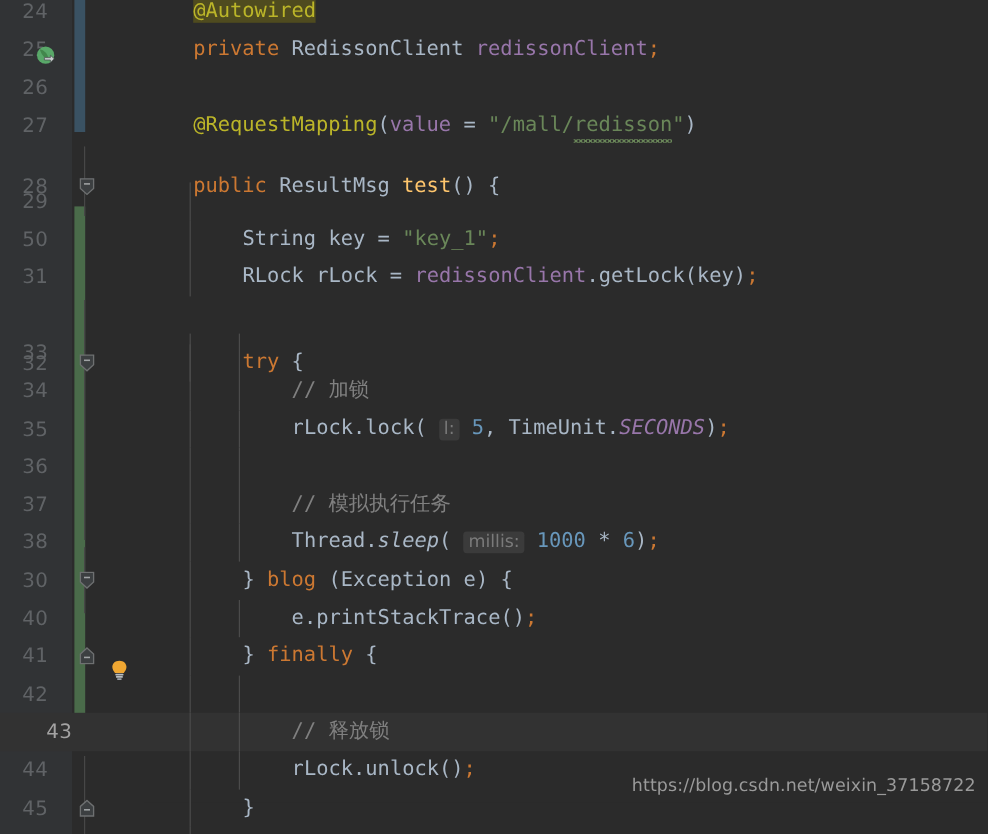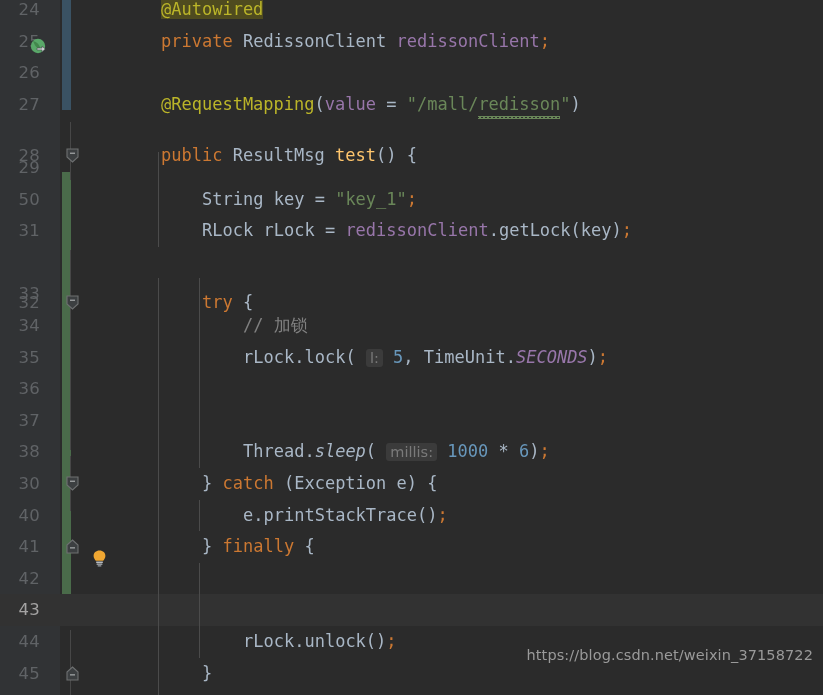--- a/index.html
+++ b/index.html
@@ -41,20 +41,21 @@
     top: 0;
     width: 40px;
     text-align: right;
     color: #606366;
     font-size: 16.5px;
     font-family: "DejaVu Sans", "Liberation Sans", sans-serif;
     letter-spacing: .2px;
   }
   .line.current .gutter-num {
     color: #a4a3a3;
+    margin-left: 20px;
   }
 
   
   .changebar {
     position: absolute;
     left: 62px;
     width: 9px;
   }
   .changebar.blue  { background: #3a5263; }
   .changebar.green { background: #4a6b4a; }
@@ -201,33 +202,33 @@
       <div class="line" style="top: 183.6px; position: absolute; left: 0px; right: 0px;"><div class="gutter-num">50</div><div class="indent" style="left: 158px;"></div><div class="code" style="left: 202px;"><span class="type">String</span> <span class="ident">key</span> <span class="punc">=</span> <span class="str">"key_1"</span><span class="semi">;</span></div></div>
       <div class="line" style="top: 215.2px; position: absolute; left: 0px; right: 0px;"><div class="gutter-num">31</div><div class="indent" style="left: 158px;"></div><div class="code" style="left: 202px;"><span class="type">RLock</span> <span class="ident">rLock</span> <span class="punc">=</span> <span class="field">redissonClient</span><span class="punc">.</span><span class="method">getLock</span><span class="punc">(</span><span class="ident">key</span><span class="punc">)</span><span class="semi">;</span></div></div>
       <div class="line" style="top: 246.8px; position: absolute; left: 0px; right: 0px; margin-top: 40px;"><div class="gutter-num">32</div><div class="fold"><svg width="15" height="15" viewBox="0 0 15 15">
             <path d="M2 1 h11 v8 l-5.5 5 -5.5 -5 z" fill="#3c3f41" stroke="#6e7071" stroke-width="1.1"></path>
             <rect x="5" y="4.6" width="5" height="1.3" fill="#a0a3a5"></rect>
           </svg></div><div class="indent" style="left: 158px;"></div><div class="code" style="left: 202px;"><span class="kw">try</span> <span class="punc">{</span></div></div>
       <div class="line" style="top: 278.4px; position: absolute; left: 0px; right: 0px;"><div class="gutter-num">33</div><div class="indent" style="left: 158px;"></div><div class="indent" style="left: 199px;"></div><div class="code" style="left: 120px;"></div></div>
       <div class="line" style="top: 310px; position: absolute; left: 0px; right: 0px;"><div class="gutter-num">34</div><div class="indent" style="left: 158px;"></div><div class="indent" style="left: 199px;"></div><div class="code" style="left: 243px;"><span class="comment">// <span class="cjk">加锁</span></span></div></div>
       <div class="line" style="top: 341.6px; position: absolute; left: 0px; right: 0px;"><div class="gutter-num">35</div><div class="indent" style="left: 158px;"></div><div class="indent" style="left: 199px;"></div><div class="code" style="left: 243px;"><span class="ident">rLock</span><span class="punc">.</span><span class="method">lock</span><span class="punc">(</span> <span class="hint">l:</span> <span class="num">5</span><span class="punc">,</span> <span class="type">TimeUnit</span><span class="punc">.</span><span class="stat">SECONDS</span><span class="punc">)</span><span class="semi">;</span></div></div>
       <div class="line" style="top: 373.2px; position: absolute; left: 0px; right: 0px;"><div class="gutter-num">36</div><div class="indent" style="left: 158px;"></div><div class="indent" style="left: 199px;"></div><div class="code" style="left: 120px;"></div></div>
-      <div class="line" style="top: 404.8px; position: absolute; left: 0px; right: 4px; padding-left: 48px;"><div class="gutter-num">37</div><div class="indent" style="left: 158px;"></div><div class="indent" style="left: 199px;"></div></div>
+      <div class="line" style="top: 404.8px; position: absolute; left: 0px; right: 4px; padding-left: 48px;"><div class="gutter-num">37</div><div class="indent" style="left: 158px;"></div><div class="indent" style="left: 199px;"></div><div class="code" style="left: 243px;"><span class="comment">// <span class="cjk">模拟执行任务</span></span></div></div>
       <div class="line" style="top: 436.4px; position: absolute; left: 0px; right: 0px;"><div class="gutter-num">38</div><div class="indent" style="left: 158px;"></div><div class="indent" style="left: 199px;"></div><div class="code" style="left: 243px;"><span class="type">Thread</span><span class="punc">.</span><span class="statmeth">sleep</span><span class="punc">(</span> <span class="hint">millis:</span> <span class="num">1000</span> <span class="punc">*</span> <span class="num">6</span><span class="punc">)</span><span class="semi">;</span></div></div>
       <div class="line" style="top: 468px; position: absolute; left: 0px; right: 0px;"><div class="gutter-num">30</div><div class="fold"><svg width="15" height="15" viewBox="0 0 15 15">
             <path d="M2 1 h11 v8 l-5.5 5 -5.5 -5 z" fill="#3c3f41" stroke="#6e7071" stroke-width="1.1"></path>
             <rect x="5" y="4.6" width="5" height="1.3" fill="#a0a3a5"></rect>
-          </svg></div><div class="indent" style="left: 158px;"></div><div class="code" style="left: 202px;"><span class="punc">}</span> <span class="kw">catch</span> <span class="punc">(</span><span class="type">Exception</span> <span class="ident">e</span><span class="punc">)</span> <span class="punc">{</span></div></div>
+          </svg></div><div class="indent" style="left: 158px;"></div><div class="code" style="left: 202px;"><span class="punc">}</span> <span class="kw">blog</span> <span class="punc">(</span><span class="type">Exception</span> <span class="ident">e</span><span class="punc">)</span> <span class="punc">{</span></div></div>
       <div class="line" style="top: 499.6px; position: absolute; left: 0px; right: 0px;"><div class="gutter-num">40</div><div class="indent" style="left: 158px;"></div><div class="indent" style="left: 199px;"></div><div class="code" style="left: 243px;"><span class="ident">e</span><span class="punc">.</span><span class="method">printStackTrace</span><span class="punc">()</span><span class="semi">;</span></div></div>
       <div class="line" style="top: 531.2px; position: absolute; left: 0px; right: 0px;"><div class="gutter-num">41</div><div class="fold"><svg width="15" height="15" viewBox="0 0 15 15">
             <path d="M7.5 1 l5.5 5 v8 h-11 v-8 z" fill="#3c3f41" stroke="#6e7071" stroke-width="1.1"></path>
             <rect x="5" y="8.2" width="5" height="1.3" fill="#a0a3a5"></rect>
           </svg></div><div class="indent" style="left: 158px;"></div><div class="code" style="left: 202px;"><span class="punc">}</span> <span class="kw">finally</span> <span class="punc">{</span></div></div>
       <div class="line" style="top: 562.8px; position: absolute; left: 0px; right: 0px;"><div class="gutter-num">42</div><div class="indent" style="left: 158px;"></div><div class="indent" style="left: 199px;"></div><div class="code" style="left: 120px;"></div></div>
-      <div class="line current" style="top: 594.4px; position: absolute; left: 0px; right: 0px;"><div class="gutter-num">43</div><div class="indent" style="left: 158px;"></div><div class="indent" style="left: 199px;"></div></div>
+      <div class="line current" style="top: 594.4px; position: absolute; left: 0px; right: 0px;"><div class="gutter-num">43</div><div class="indent" style="left: 158px;"></div><div class="indent" style="left: 199px;"></div><div class="code" style="left: 243px;"><span class="comment">// <span class="cjk">释放锁</span></span></div></div>
       <div class="line" style="top: 626px; position: absolute; left: 0px; right: 0px;"><div class="gutter-num">44</div><div class="indent" style="left: 158px;"></div><div class="indent" style="left: 199px;"></div><div class="code" style="left: 243px;"><span class="ident">rLock</span><span class="punc">.</span><span class="method">unlock</span><span class="punc">()</span><span class="semi">;</span></div></div>
       <div class="line" style="top: 657.6px; position: absolute; left: 0px; right: 0px;"><div class="gutter-num">45</div><div class="fold"><svg width="15" height="15" viewBox="0 0 15 15">
             <path d="M7.5 1 l5.5 5 v8 h-11 v-8 z" fill="#3c3f41" stroke="#6e7071" stroke-width="1.1"></path>
             <rect x="5" y="8.2" width="5" height="1.3" fill="#a0a3a5"></rect>
           </svg></div><div class="indent" style="left: 158px;"></div><div class="code" style="left: 202px;"><span class="punc">}</span></div></div>
       <div class="line" style="top: 689.2px; position: absolute; left: 0px; right: 0px;"><div class="gutter-num">46</div><div class="indent" style="left: 158px;"></div><div class="code" style="left: 202px;"><span class="kw">return</span> <span class="type">ResultMsg</span><span class="punc">.</span><span class="statmeth">success</span><span class="punc">()</span><span class="semi">;</span></div></div>
     </div>
 
   <div class="bean-icon" style="top:38px;">
     <svg width="17" height="17" viewBox="0 0 17 17">

